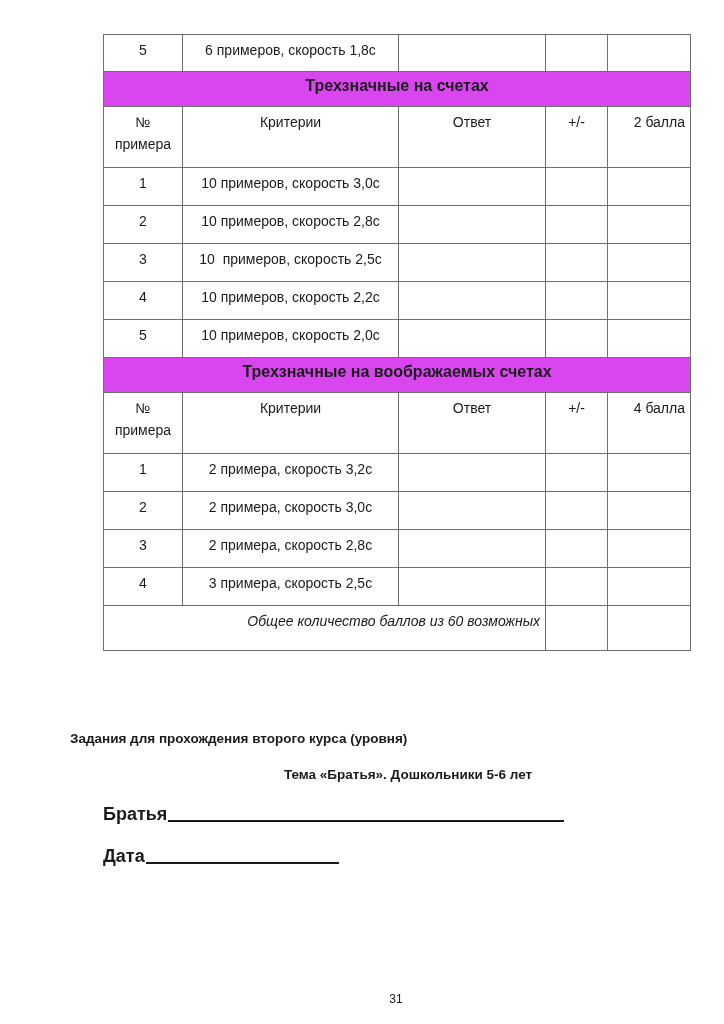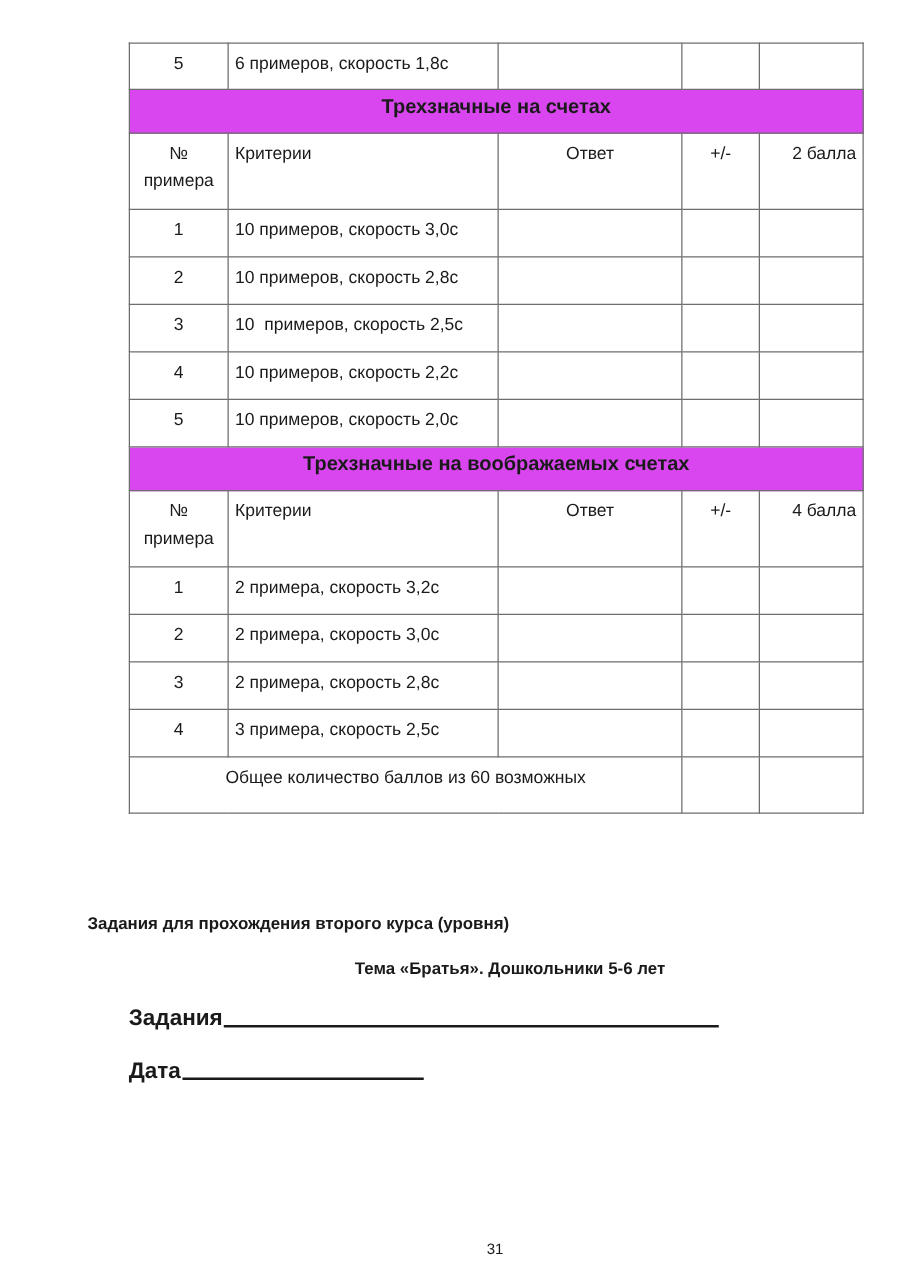--- a/index.html
+++ b/index.html
@@ -10,33 +10,33 @@
     .tbl {
       position: absolute; left: 103px; top: 34px; width: 586px;
       border-collapse: collapse; table-layout: fixed;
       font-size: 14px;
     }
     .tbl td {
       border: 1px solid #6e6e6e; vertical-align: top; padding: 4px 5px 0 5px;
       line-height: 22px;
     }
     .c-num { width: 68px; text-align: center; }
-    .c-crit { width: 205px; }
+    .c-crit { width: 205px; text-align: center; }
     .c-ans { width: 136px; }
     .c-pm { width: 51px; text-align: center; }
     .c-pts { width: 72px; text-align: right; }
     tr.row td { height: 33px; }
     tr.row-first td { height: 32px; }
     tr.hdr td { height: 56px; }
     tr.section td {
       background: #d946ef; text-align: center; font-weight: bold; font-size: 16px;
       height: 31px; padding-top: 3px;
     }
     tr.total td { height: 40px; }
-    tr.total td.total-label { text-align: center; }
+    tr.total td.total-label { text-align: right; font-style: italic; }
     .title1 {
       position: absolute; left: 0; width: 724px; top: 731px; text-align: left;
       font-weight: bold; font-size: 13.5px; padding-left: 70px; box-sizing: border-box;
     }
     .title2 {
       position: absolute; left: 0; width: 724px; top: 767px; text-align: center;
       font-weight: bold; font-size: 13.5px; padding-left: 92px; box-sizing: border-box;
     }
     .field {
       position: absolute; left: 103px; font-weight: bold; font-size: 18px; display: flex; align-items: flex-end;
@@ -153,21 +153,21 @@
     <td></td>
     <td></td>
   </tr>
 </tbody>
   </table>
 
 <div class="title1">Задания для прохождения второго курса (уровня)</div>
 <div class="title2">Тема «Братья». Дошкольники 5-6 лет</div>
 
 <div class="field f-student">
-  <span>Задания</span>
+  <span>Братья</span>
   <span class="line"></span>
 </div>
 <div class="field f-date">
   <span>Дата</span>
   <span class="line"></span>
 </div>
 
 <div class="page-num">31</div>
 
 </body></html>

